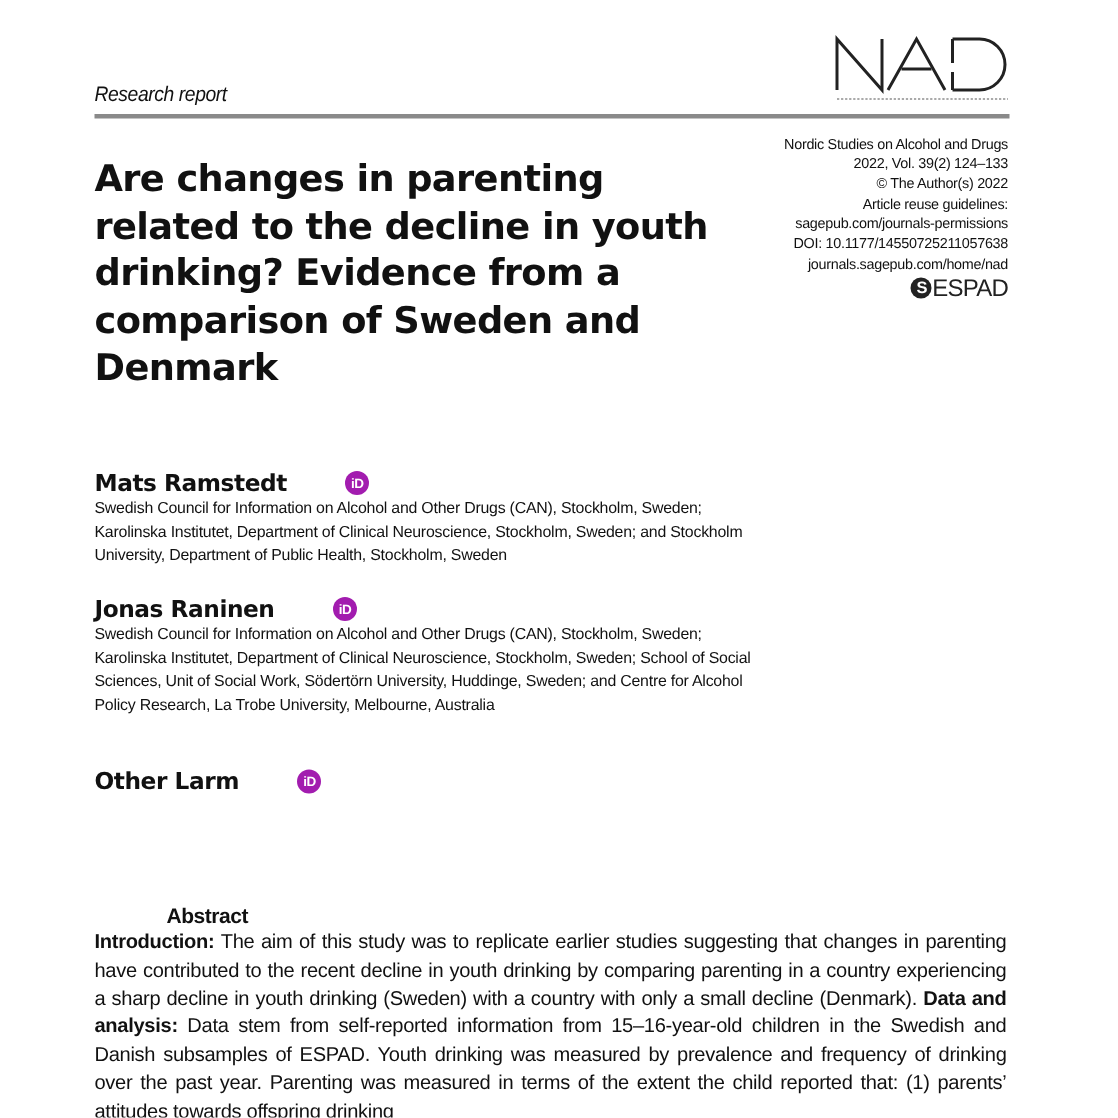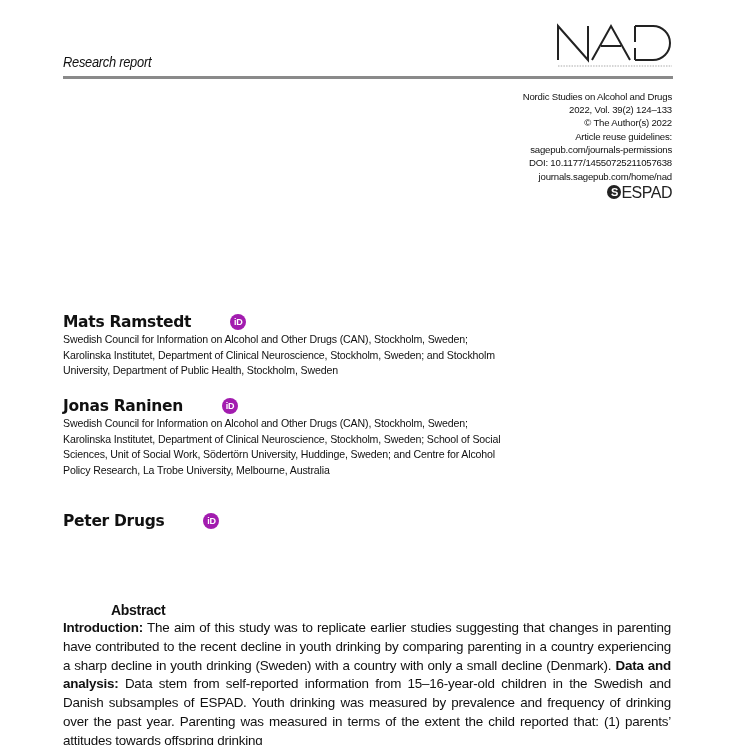--- a/index.html
+++ b/index.html
@@ -197,40 +197,41 @@
     <div>DOI: 10.1177/14550725211057638</div>
     <div style="margin-top:1px;">journals.sagepub.com/home/nad</div>
     <div>
       <span class="sage-logo">
         <span class="sage-s-circle">S</span>
         <span>ESPAD</span>
       </span>
     </div>
   </div>
 
+  <h1 class="article-title" style="margin:0;">Are changes in parenting related to the decline in youth drinking? Evidence from a comparison of Sweden and Denmark</h1>
 
   <div class="author-block author-1">
     <div class="author-name">
       <span>Mats Ramstedt</span>
       <span class="orcid-icon">iD</span>
     </div>
     <div class="affiliation">Swedish Council for Information on Alcohol and Other Drugs (CAN), Stockholm, Sweden; Karolinska Institutet, Department of Clinical Neuroscience, Stockholm, Sweden; and Stockholm University, Department of Public Health, Stockholm, Sweden</div>
   </div>
 
   <div class="author-block author-2">
     <div class="author-name">
       <span>Jonas Raninen</span>
       <span class="orcid-icon">iD</span>
     </div>
     <div class="affiliation">Swedish Council for Information on Alcohol and Other Drugs (CAN), Stockholm, Sweden; Karolinska Institutet, Department of Clinical Neuroscience, Stockholm, Sweden; School of Social Sciences, Unit of Social Work, Södertörn University, Huddinge, Sweden; and Centre for Alcohol Policy Research, La Trobe University, Melbourne, Australia</div>
   </div>
 
   <div class="author-block author-3">
     <div class="author-name">
-      <span>Peter Drugs</span>
+      <span>Other Larm</span>
       <span class="orcid-icon">iD</span>
     </div>
   </div>
 
   <div class="abstract">
     <div class="abstract-heading">Abstract</div>
     <div class="abstract-body"><b>Introduction:</b><span> The aim of this study was to replicate earlier studies suggesting that changes in parenting have contributed to the recent decline in youth drinking by comparing parenting in a country experiencing a sharp decline in youth drinking (Sweden) with a country with only a small decline (Denmark). </span><b>Data and analysis:</b><span> Data stem from self-reported information from 15–16-year-old children in the Swedish and Danish subsamples of ESPAD. Youth drinking was measured by prevalence and frequency of drinking over the past year. Parenting was measured in terms of the extent the child reported that: (1) parents’ attitudes towards offspring drinking</span></div>
   </div>
 
 </div>

